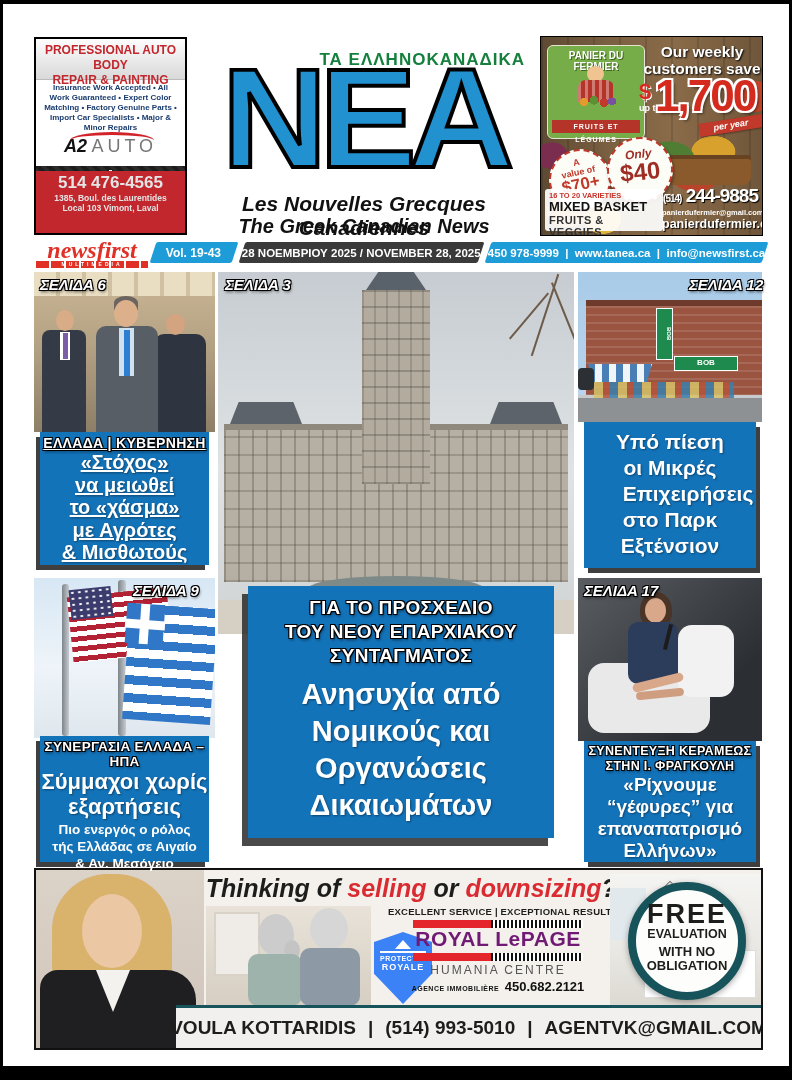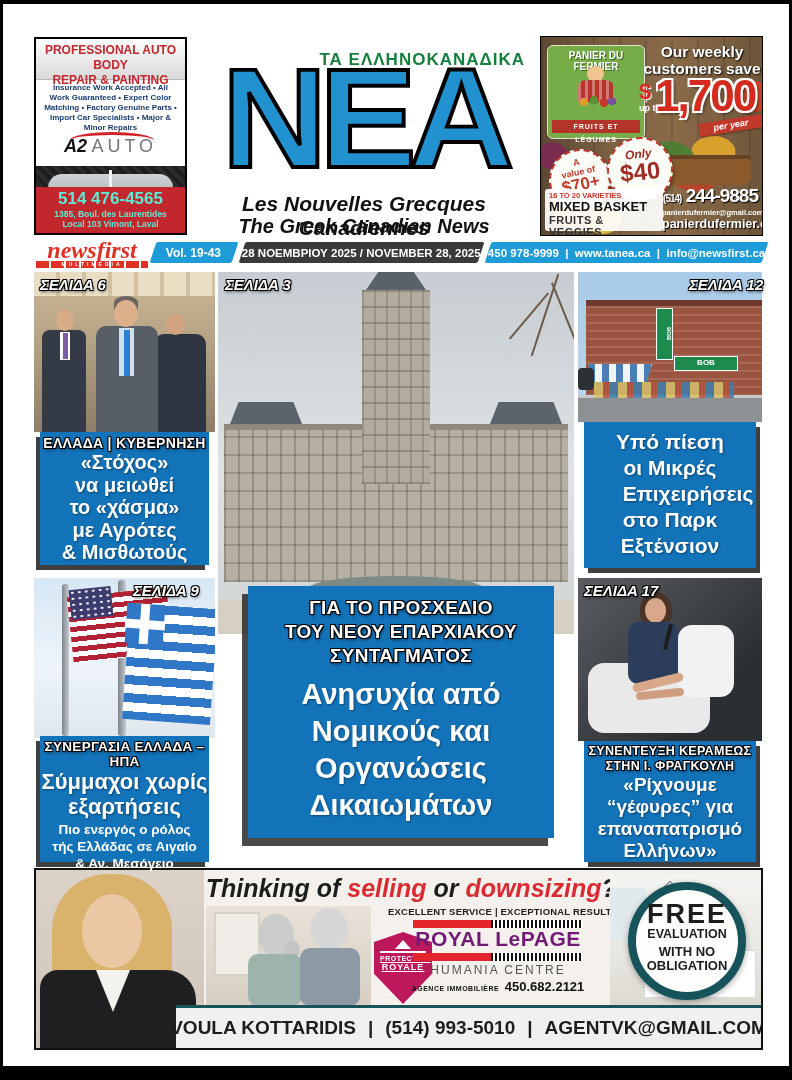--- a/index.html
+++ b/index.html
@@ -39,21 +39,21 @@
            color:#c1272d;font-weight:900;font-size:12px;line-height:15px;text-align:center;padding-top:4px;}
   .a2-body{padding:3px 6px;color:#1a3c6e;font-weight:bold;font-size:8px;line-height:10px;text-align:center;}
   .a2-logo{position:relative;height:30px;text-align:center;}
   .a2-swoosh{position:absolute;left:34px;top:-4px;width:84px;height:14px;border-top:3px solid #d2232a;border-radius:50%;}
   .a2-a2{font-weight:900;font-style:italic;font-size:18px;color:#111;}
   .a2-auto{font-size:18px;color:#777;letter-spacing:4px;font-weight:400;}
   .a2-car{position:relative;height:58px;background:repeating-linear-gradient(45deg,#1d1d1d 0 4px,#2b2b2b 4px 8px);overflow:hidden;}
   .a2-carbody{position:absolute;left:12px;top:8px;width:125px;height:52px;background:linear-gradient(180deg,#cfd3d6,#8d9296);border-radius:14px 14px 4px 4px;}
   .a2-grille{position:absolute;left:34px;top:34px;width:82px;height:16px;background:#3c4043;border-radius:3px;}
   .a2-split{position:absolute;left:73px;top:4px;width:3px;height:54px;background:#f2f2f2;}
-  .a2-foot{position:absolute;left:0;right:0;bottom:0;height:46px;background:#c1272d;color:#5eead4;text-align:center;}
+  .a2-foot{position:absolute;left:0;right:0;bottom:0;height:62px;background:#c1272d;color:#e5e5e5;text-align:center;}
   .a2-phone{font-size:17px;font-weight:900;line-height:20px;padding-top:2px;}
   .a2-addr{font-size:8.5px;font-weight:bold;line-height:10px;}
 
   .ad-panier{left:537px;top:32px;width:223px;height:200px;box-sizing:border-box;border:1px solid #000;overflow:hidden;
      background:linear-gradient(90deg,#5d4a33 0,#7a5f41 30%,#8a6b49 60%,#6f563a 100%);}
   .pn-veg{left:0;top:0;width:100%;height:100%;
      background:
        radial-gradient(34px 26px at 12% 88%,#d88f2e 0 60%,transparent 62%),
        radial-gradient(30px 24px at 28% 92%,#e0b63a 0 60%,transparent 62%),
        radial-gradient(26px 22px at 5% 60%,#7a2d4e 0 60%,transparent 62%),
@@ -121,22 +121,22 @@
   .ph-int{background:linear-gradient(135deg,#5a5e63 0,#2b2e33 75%);}
 
   
   .ad-royal{left:31px;top:864px;width:729px;height:182px;box-sizing:border-box;border:2px solid #111;background:#f4f1ec;overflow:hidden;}
   .ry-woman{left:0;top:0;width:168px;height:178px;background:linear-gradient(180deg,#dcd3c8 0,#cfc4ba 100%);}
   .ry-headline{left:168px;top:4px;width:545px;text-align:center;font-size:25px;font-style:italic;color:#1d1d1b;white-space:nowrap;}
   .ry-headline .rd{color:#d92b31;font-weight:900;}
   .ry-headline .bk{font-weight:600;}
   .ry-headline .bb{font-weight:900;}
   .ry-couple{left:170px;top:36px;width:165px;height:100px;background:linear-gradient(180deg,#e8e2d8 0,#d6cec2 100%);}
-  .ry-shield{left:338px;top:62px;width:58px;height:72px;background:#be185d;
-     clip-path:polygon(50% 0,100% 14%,100% 58%,50% 100%,0 58%,0 14%);text-align:center;color:#fff;text-decoration:underline;}
+  .ry-shield{left:338px;top:62px;width:58px;height:72px;background:#3b82f6;
+     clip-path:polygon(50% 0,100% 14%,100% 58%,50% 100%,0 58%,0 14%);text-align:center;color:#fff;}
   .ry-shield .hs{margin:8px auto 2px;width:0;height:0;border-left:8px solid transparent;border-right:8px solid transparent;border-bottom:9px solid #fff;}
   .ry-shield .l1{font-size:7px;font-weight:900;letter-spacing:.5px;border-top:2px solid #fff;margin:2px 6px 0;padding-top:2px;}
   .ry-shield .l2{font-size:9px;font-weight:900;letter-spacing:1px;}
   .ry-rl{left:352px;top:36px;width:220px;text-align:center;}
   .ry-tag{font-size:9.5px;font-weight:900;color:#1d1d1b;letter-spacing:.2px;white-space:nowrap;}
   .ry-barrow{margin:3px auto 0;width:170px;height:8px;display:flex;}
   .ry-barrow .red{width:78px;background:#e4262c;}
   .ry-barrow .code{flex:1;background:repeating-linear-gradient(90deg,#111 0 2px,#fff 2px 4px);}
   .ry-brand{font-size:21px;font-weight:900;color:#701a75;letter-spacing:.5px;line-height:22px;}
   .ry-sub{font-size:12px;color:#555;letter-spacing:2px;margin-top:2px;}
@@ -255,21 +255,21 @@
     <i style="left:29px;top:61px;width:5px;height:26px;background:#7b5ea7;"></i>
     <i style="left:120px;top:62px;width:52px;height:98px;background:#2e3440;border-radius:10px 10px 0 0;"></i>
     <i style="left:132px;top:42px;width:19px;height:21px;background:#d3a47f;border-radius:50%;"></i>
     <i style="left:62px;top:54px;width:62px;height:106px;background:#585e66;border-radius:10px 10px 0 0;"></i>
     <i style="left:80px;top:24px;width:24px;height:14px;background:#6b6460;border-radius:50% 50% 0 0;"></i>
     <i style="left:80px;top:28px;width:24px;height:27px;background:#dcb08a;border-radius:50%;"></i>
     <i style="left:85px;top:56px;width:15px;height:48px;background:#cfe0ee;"></i>
     <i style="left:90px;top:58px;width:6px;height:46px;background:#2f7fd1;"></i>
   </div>
   <div class="abs ptag outl" style="left:37px;top:272px;">ΣΕΛΙΔΑ 6</div>
-  <article class="abs bluebox" style="left:37px;top:428px;width:169px;height:133px;box-shadow:-4px 5px 0 rgba(42,42,42,.9);padding-top:3px;">
+  <article class="abs bluebox" style="left:37px;top:428px;width:169px;height:133px;box-shadow:-4px 5px 0 rgba(42,42,42,.9);padding-top:3px;text-decoration:underline;">
     <div class="badge outl" style="font-size:14px;">ΕΛΛΑΔΑ | ΚΥΒΕΡΝΗΣΗ</div>
     <div class="tline soft" style="font-size:20px;line-height:22.5px;">«Στόχος»</div>
     <div class="tline soft" style="font-size:20px;line-height:22.5px;">να μειωθεί</div>
     <div class="tline soft" style="font-size:20px;line-height:22.5px;">το «χάσμα»</div>
     <div class="tline soft" style="font-size:20px;line-height:22.5px;">με Αγρότες</div>
     <div class="tline soft" style="font-size:20px;line-height:22.5px;">&amp; Μισθωτούς</div>
   </article>
 
   <div class="abs ph ph-flags" style="left:31px;top:574px;width:181px;height:160px;">
     <i style="left:28px;top:6px;width:7px;height:152px;background:linear-gradient(90deg,#7d848a,#c6cbd0);border-radius:3px;"></i>

